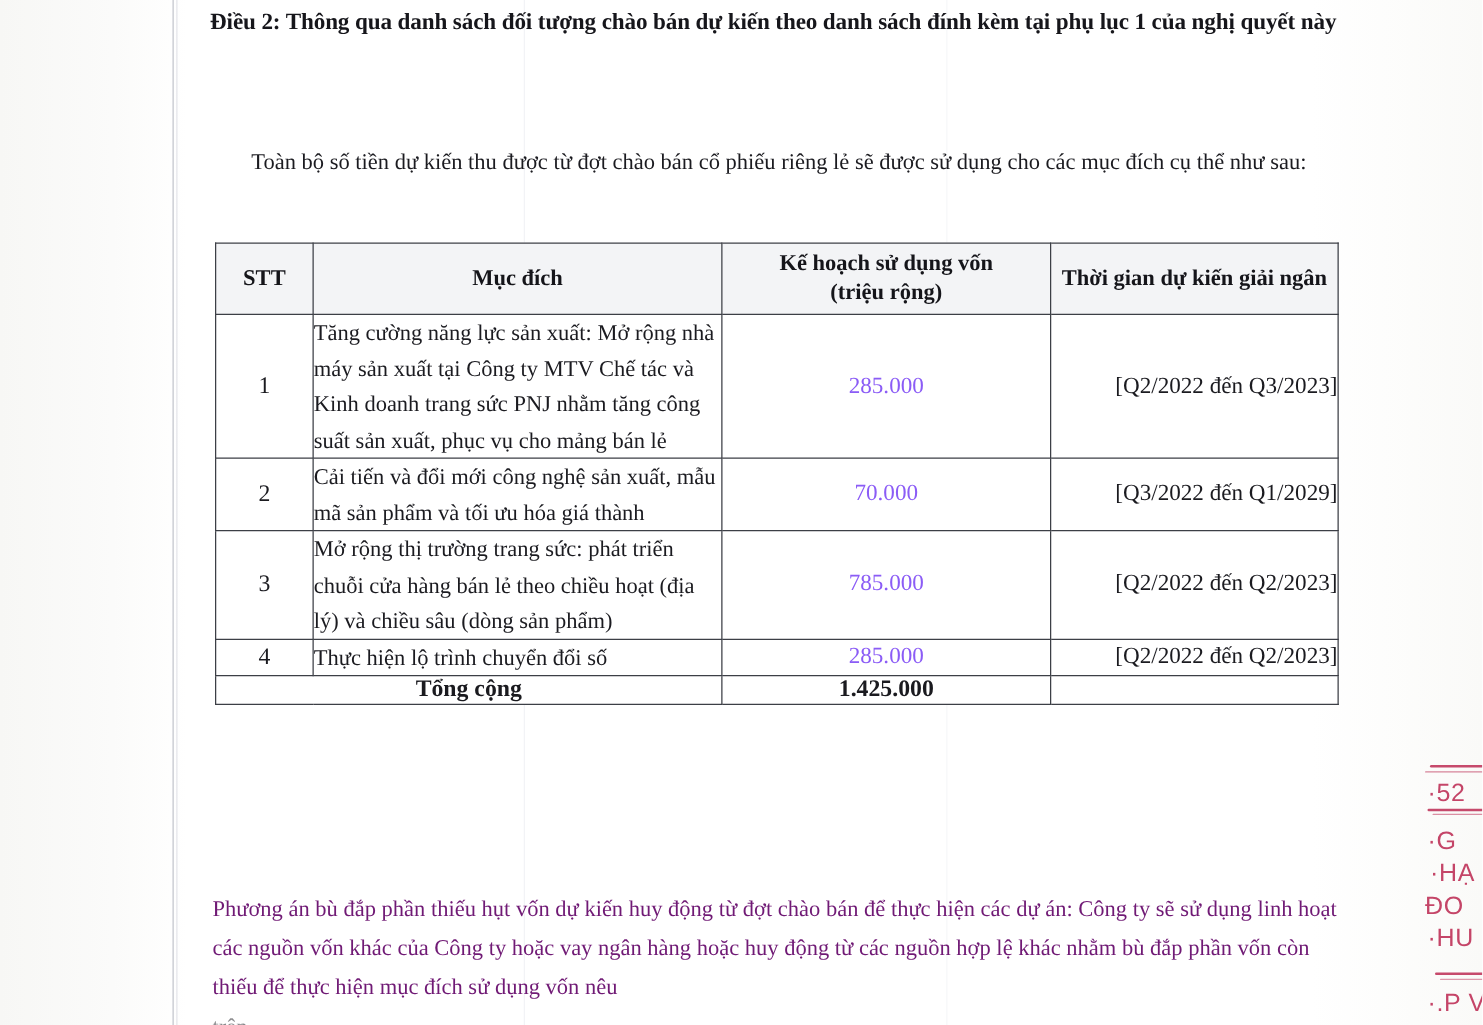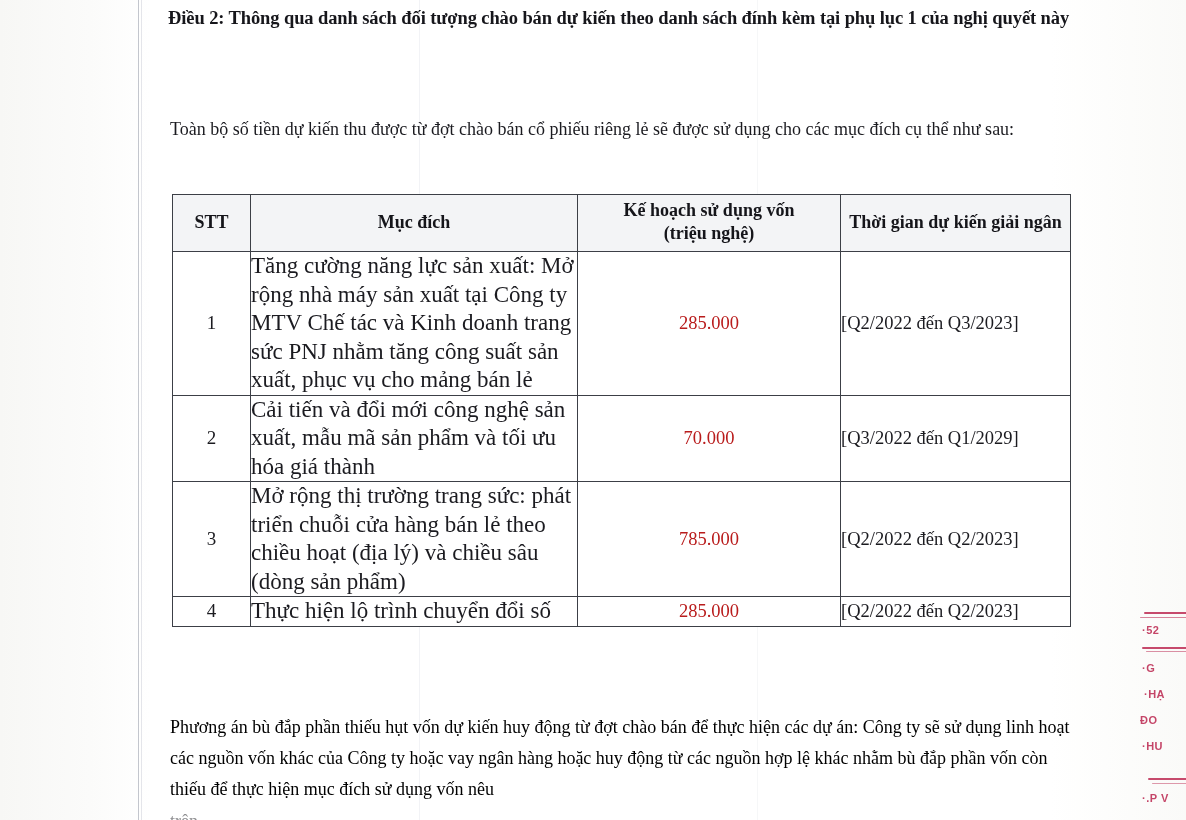--- a/index.html
+++ b/index.html
@@ -65,20 +65,21 @@
   #heading-dieu3 {
     position: absolute;
     top: 86px;
     left: 0;
     width: 908px;
   }
   .body-par {
     font-size: 18px;
     line-height: 30px;
     color: #1b1b20;
+    margin-left: 31px;
   }
   #intro-par {
     position: absolute;
     top: 114px;
     left: 2px;
     width: 900px;
   }
 
   
   #fund-table {
@@ -109,32 +110,32 @@
   .col-plan  { width: 263px; }
   .col-time  { width: 230px; }
 
   td.c-stt {
     text-align: center;
     font-size: 19px;
     color: #1b1b20;
   }
   td.c-purp {
     text-align: left;
-    font-size: 23px;
+    font-size: 18px;
     line-height: 28.5px;
     padding: 7px 6px 8px 12px;
     color: #1b1b20;
   }
   td.c-plan {
     text-align: center;
     font-size: 18.5px;
-    color: #b91c1c;
+    color: #8b5cf6;
   }
   td.c-time {
-    text-align: left;
+    text-align: right;
     font-size: 18.5px;
     color: #1b1b20;
     white-space: nowrap;
   }
   tr.total-row td {
     font-weight: bold;
     font-size: 19px;
     padding: 7px 0 9px 0;
   }
   td.c-total-label {
@@ -145,21 +146,21 @@
   }
   td.c-total-empty { }
 
   #closing-par {
     position: absolute;
     top: 712px;
     left: 2px;
     width: 908px;
     font-size: 18px;
     line-height: 31px;
-    color: #000000;
+    color: #701a75;
   }
   #cut-line {
     position: absolute;
     top: 806px;
     left: 2px;
     width: 908px;
     height: 14px;
     overflow: hidden;
     font-size: 18px;
     line-height: 31px;
@@ -188,22 +189,22 @@
   #stamp .srule.r2 { top: 17px;  left: 6px;  width: 50px; height:1px; opacity:.6;}
   #stamp .srule.r3 { top: 47px;  left: 8px;  width: 48px; }
   #stamp .srule.r4 { top: 51px;  left: 12px; width: 44px; height:1px; opacity:.55;}
   #stamp .srule.r5 { top: 178px; left: 14px; width: 42px; }
   #stamp .srule.r6 { top: 183px; left: 18px; width: 38px; height:1px; opacity:.5;}
   #stamp .stext {
     position: absolute;
     left: 8px;
     color: #c0365c;
     font-family: "Liberation Sans", sans-serif;
-    font-weight: bold;
-    font-size: 11px;
+    font-weight: normal;
+    font-size: 20px;
     letter-spacing: .5px;
     white-space: nowrap;
     opacity: .92;
   }
   #stamp .t1 { top: 24px;  }
   #stamp .t2 { top: 62px;  }
   #stamp .t3 { top: 88px; left: 10px; }
   #stamp .t4 { top: 114px; left: 6px; }
   #stamp .t5 { top: 140px; left: 8px;  }
   #stamp .t6 { top: 192px; left: 8px;  }
@@ -232,21 +233,21 @@
           <col class="col-purp">
           <col class="col-plan">
           <col class="col-time">
       </colgroup>
       <thead>
         <tr>
           <th>STT</th>
           <th>Mục đích</th>
           <th>
             <span>Kế hoạch sử dụng vốn</span><br>
-            <span>(triệu nghệ)</span>
+            <span>(triệu rộng)</span>
           </th>
           <th>Thời gian dự kiến giải ngân</th>
         </tr>
       </thead>
       <tbody>
         <tr>
           <td class="c-stt">1</td>
           <td class="c-purp">Tăng cường năng lực sản xuất: Mở rộng nhà máy sản xuất tại Công ty MTV Chế tác và Kinh doanh trang sức PNJ nhằm tăng công suất sản xuất, phục vụ cho mảng bán lẻ</td>
           <td class="c-plan">285.000</td>
           <td class="c-time">[Q2/2022 đến Q3/2023]</td>
@@ -261,20 +262,25 @@
           <td class="c-stt">3</td>
           <td class="c-purp">Mở rộng thị trường trang sức: phát triển chuỗi cửa hàng bán lẻ theo chiều hoạt (địa lý) và chiều sâu (dòng sản phẩm)</td>
           <td class="c-plan">785.000</td>
           <td class="c-time">[Q2/2022 đến Q2/2023]</td>
         </tr>
         <tr>
           <td class="c-stt">4</td>
           <td class="c-purp">Thực hiện lộ trình chuyển đổi số</td>
           <td class="c-plan">285.000</td>
           <td class="c-time">[Q2/2022 đến Q2/2023]</td>
+        </tr>
+        <tr class="total-row">
+          <td class="c-total-label" colspan="2">Tổng cộng</td>
+          <td class="c-total-val">1.425.000</td>
+          <td class="c-total-empty"></td>
         </tr>
       </tbody>
     </table>
 
     <div id="closing-par">Phương án bù đắp phần thiếu hụt vốn dự kiến huy động từ đợt chào bán để thực hiện các dự án: Công ty sẽ sử dụng linh hoạt các nguồn vốn khác của Công ty hoặc vay ngân hàng hoặc huy động từ các nguồn hợp lệ khác nhằm bù đắp phần vốn còn thiếu để thực hiện mục đích sử dụng vốn nêu</div>
 
     <div id="cut-line">trên.</div>
   </div>
 
   <div id="stamp">

